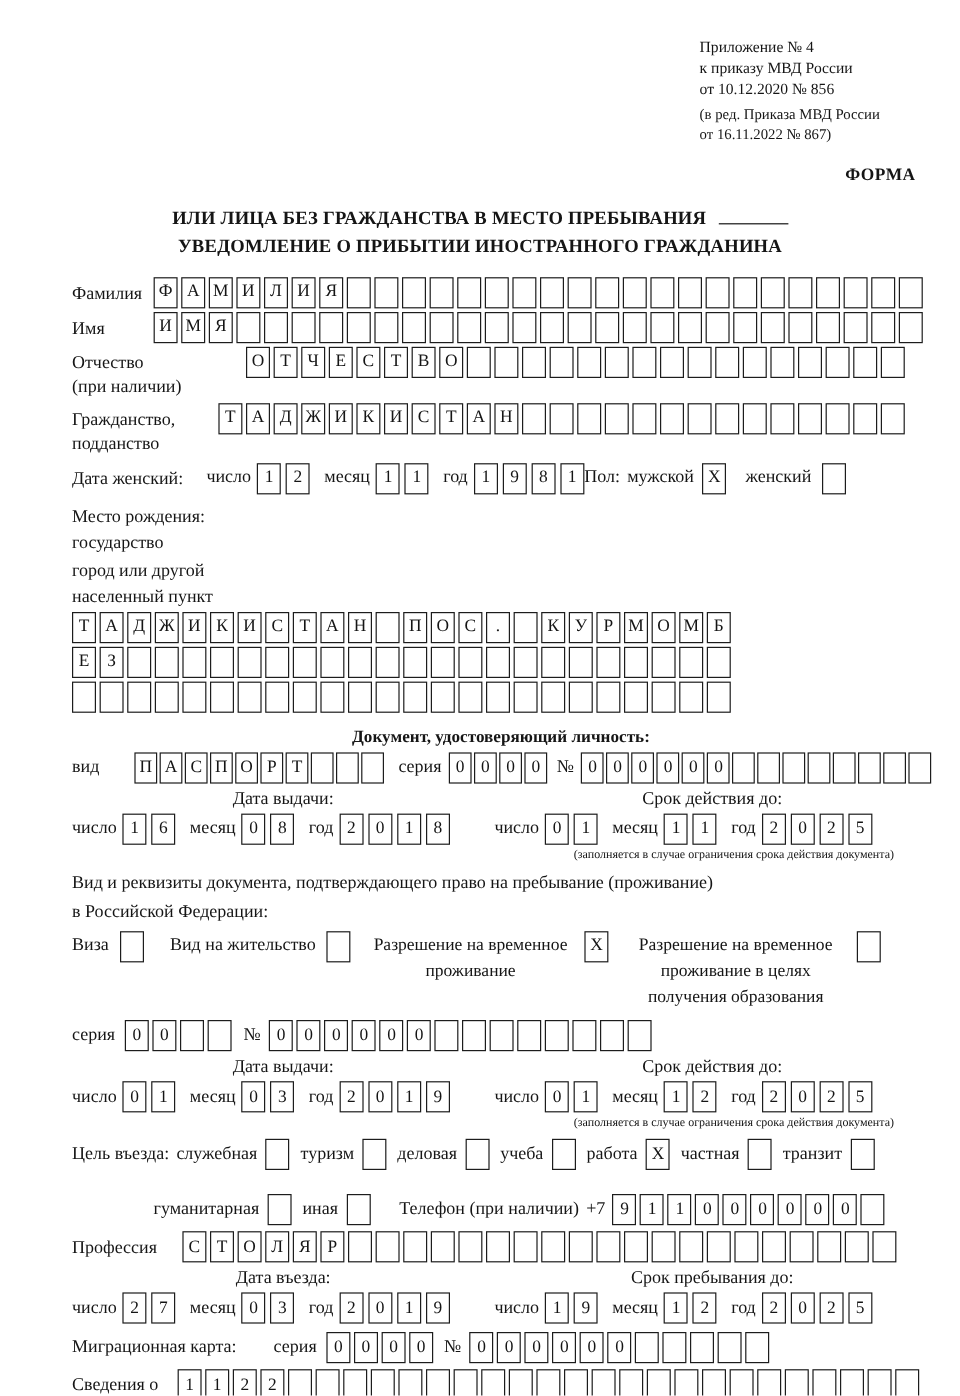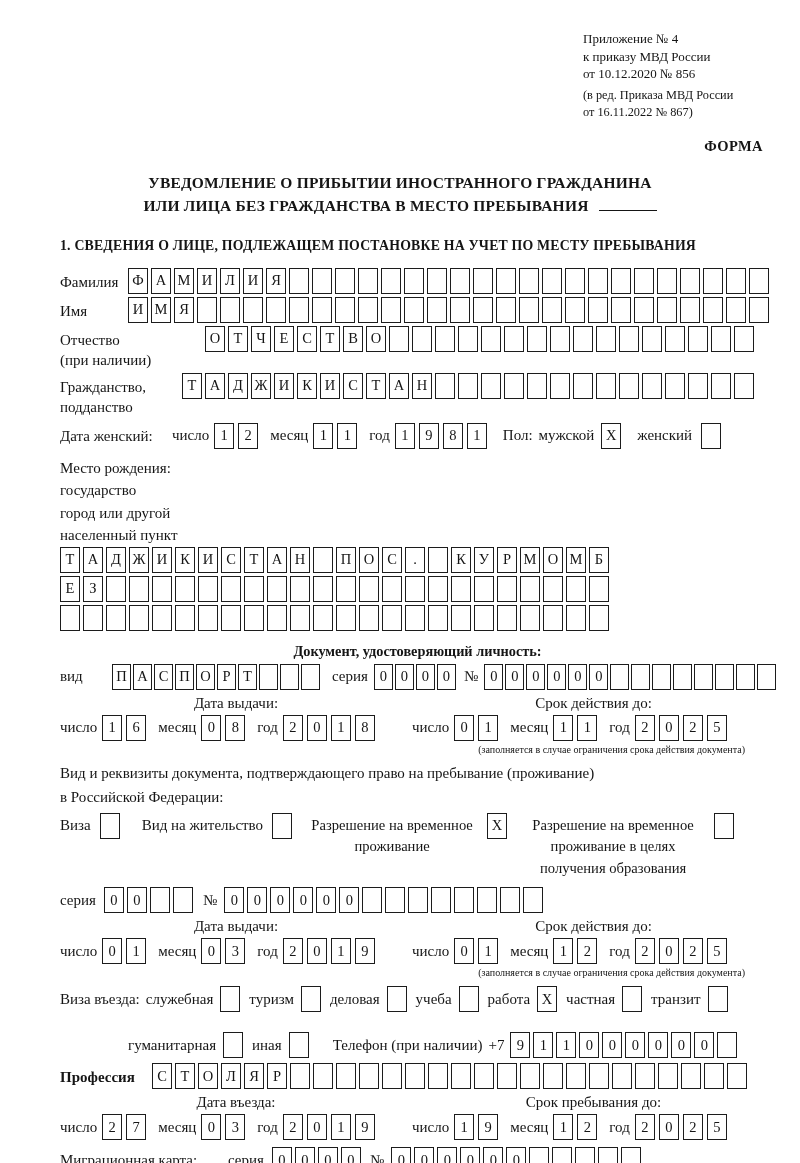--- a/index.html
+++ b/index.html
@@ -83,27 +83,26 @@
     <div>Приложение № 4</div>
     <div>к приказу МВД России</div>
     <div>от 10.12.2020 № 856</div>
     <div class="amend amend-first">(в ред. Приказа МВД России</div>
     <div class="amend">от 16.11.2022 № 867)</div>
   </div>
 
   <div class="forma">ФОРМА</div>
 
   <div class="title">
-    <div>УВЕДОМЛЕНИЕ О ПРИБЫТИИ ИНОСТРАННОГО ГРАЖДАНИНА</div>
     <div>
       <span>ИЛИ ЛИЦА БЕЗ ГРАЖДАНСТВА В МЕСТО ПРЕБЫВАНИЯ</span><span class="uline"></span>
     </div>
-  </div>
-
-  <div class="sec1">1. СВЕДЕНИЯ О ЛИЦЕ, ПОДЛЕЖАЩЕМ ПОСТАНОВКЕ НА УЧЕТ ПО МЕСТУ ПРЕБЫВАНИЯ</div>
+    <div>УВЕДОМЛЕНИЕ О ПРИБЫТИИ ИНОСТРАННОГО ГРАЖДАНИНА</div>
+  </div>
+
 
   <div class="frow" style="margin-top:14px;">
     <span class="lbl lw1">Фамилия</span>
     <span class="boxes">
         <span class="box">Ф</span>
         <span class="box">А</span>
         <span class="box">М</span>
         <span class="box">И</span>
         <span class="box">Л</span>
         <span class="box">И</span>
@@ -247,21 +246,21 @@
           <span class="box">1</span>
         </span>
         <span class="dword">год</span>
         <span class="boxes">
           <span class="box">1</span>
           <span class="box">9</span>
           <span class="box">8</span>
           <span class="box">1</span>
         </span>
       </span>
-    <span style="margin-left:16px;">Пол:</span>
+    <span style="margin-left:0;">Пол:</span>
     <span style="margin:0 7px 0 6px;">мужской</span>
     <span class="box cb">X</span>
     <span style="margin:0 9px 0 16px;">женский</span>
     <span class="box cb"></span>
   </div>
 
   <div class="frow" style="margin-top:6px;flex-direction:column;">
     <span class="lbl lw2" style="line-height:22.5px;padding-top:2px;">
       <span style="display:block">Место рождения:</span>
       <span style="display:block">государство</span>
@@ -531,21 +530,21 @@
             <span class="box">0</span>
             <span class="box">2</span>
             <span class="box">5</span>
           </span>
         </span>
     </div>
   </div>
   <div class="note">(заполняется в случае ограничения срока действия документа)</div>
 
   <div class="cl-row" style="margin-top:8px;">
-    <span style="flex:none;">Виза въезда:</span>
+    <span style="flex:none;">Цель въезда:</span>
     <span class="cl-row" style="margin-top:0;">
         <span class="cl-item">
           <span class="cl-lab">служебная</span>
           <span class="box cb"></span>
         </span>
         <span class="cl-item">
           <span class="cl-lab">туризм</span>
           <span class="box cb"></span>
         </span>
         <span class="cl-item">
@@ -592,21 +591,21 @@
         <span class="box">0</span>
         <span class="box">0</span>
         <span class="box">0</span>
         <span class="box">0</span>
         <span class="box">0</span>
         <span class="box"></span>
       </span>
   </div>
 
   <div class="frow" style="margin-top:5px;">
-    <span class="lbl" style="width:92px;font-weight:bold;">Профессия</span>
+    <span class="lbl" style="width:92px;">Профессия</span>
     <span class="boxes">
         <span class="box">С</span>
         <span class="box">Т</span>
         <span class="box">О</span>
         <span class="box">Л</span>
         <span class="box">Я</span>
         <span class="box">Р</span>
         <span class="box"></span>
         <span class="box"></span>
         <span class="box"></span>

